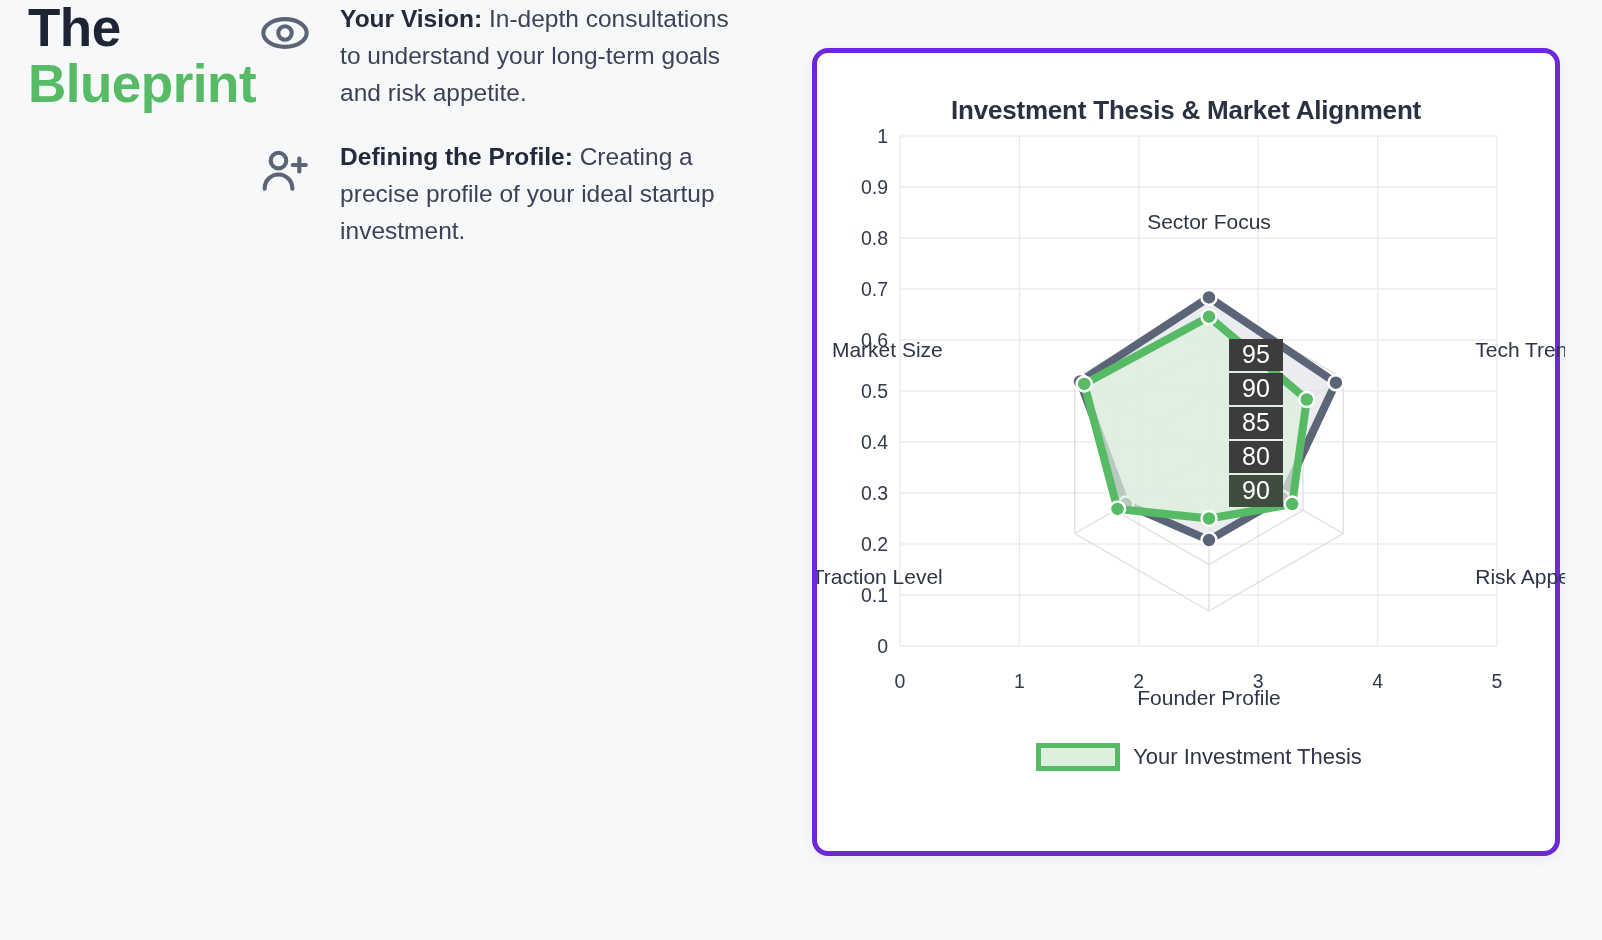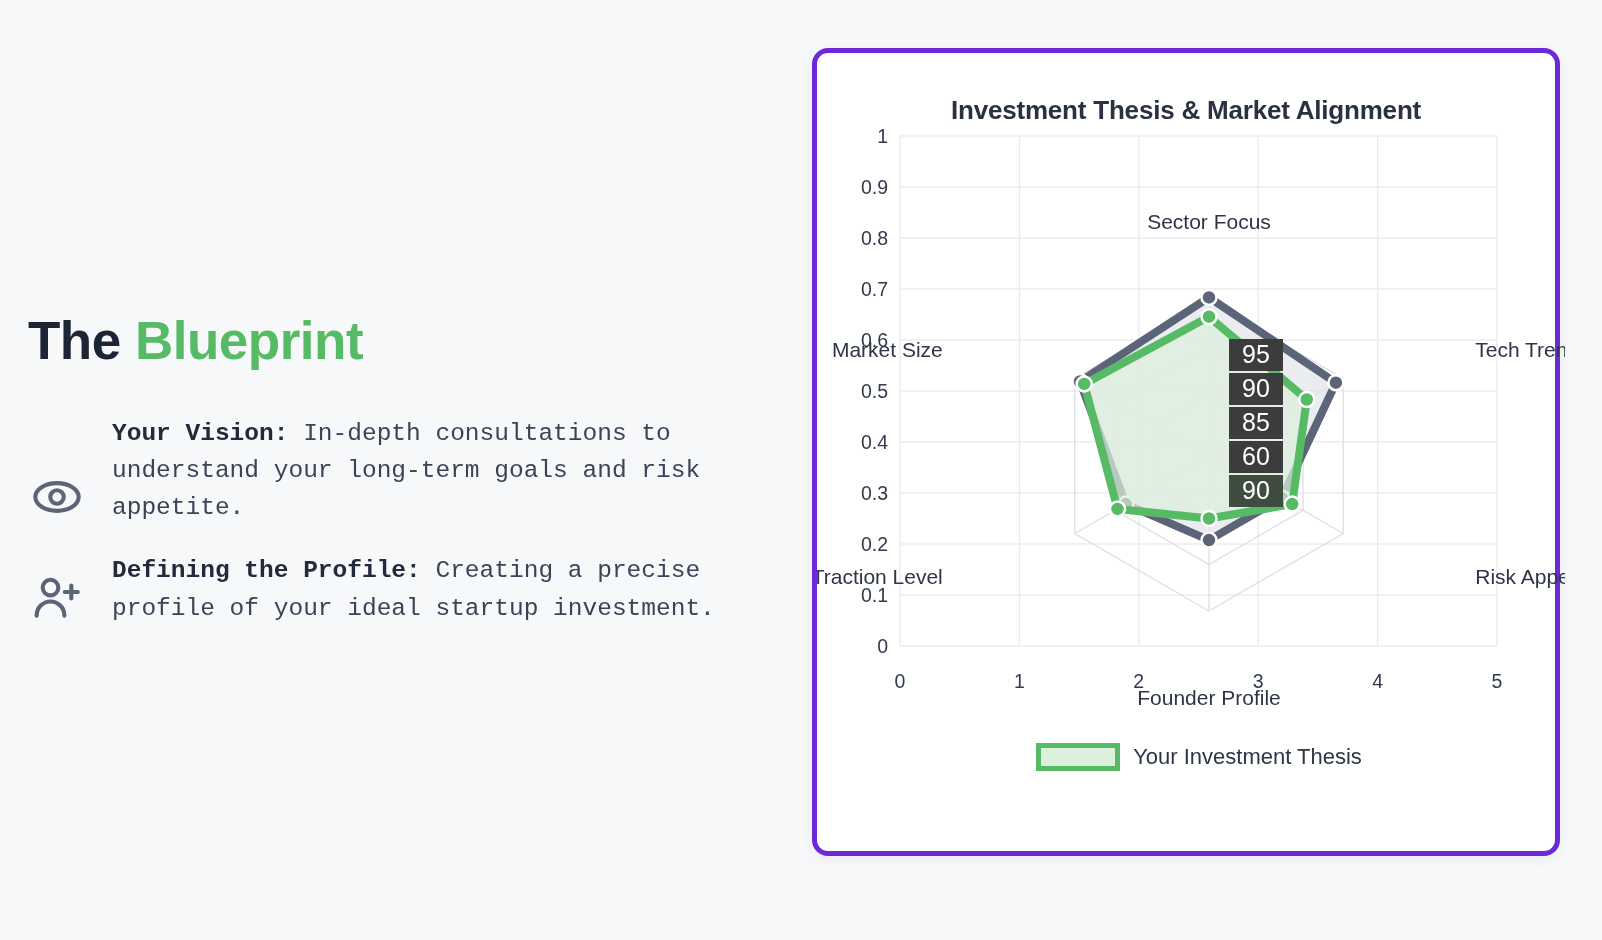--- a/index.html
+++ b/index.html
@@ -8,31 +8,31 @@
     background: #f7f8fa;
     font-family: "Liberation Sans", sans-serif;
     overflow: hidden;
   }
   .page { position: relative; width: 1602px; height: 940px; display: flex; }
 
   
   .left-panel {
     width: 800px; height: 940px;
     padding: 0 60px 0 28px;
-    display: flex; flex-direction: column; justify-content: center;
+    display: flex; flex-direction: row; justify-content: center;
   }
   .headline {
     font-size: 53px; font-weight: bold; letter-spacing: -0.5px;
     color: #1d2433; margin-bottom: 46px; line-height: 1.05;
   }
   .headline .accent { color: #56bb64; }
 
   .feature-list { display: flex; flex-direction: column; gap: 26px; }
   .feature {
-    display: flex; align-items: flex-end; gap: 26px; font-family: Liberation Mono, monospace;
+    display: flex; align-items: flex-start; gap: 26px;
   }
   .feature-icon {
     flex: 0 0 58px; width: 58px; height: 58px;
     display: flex; align-items: center; justify-content: center;
     color: #5c6478; margin-top: 4px;
   }
   .feature-text {
     font-size: 24.5px; line-height: 1.52; color: #3c4356;
     max-width: 640px;
   }
@@ -202,21 +202,21 @@
             <text x="392" y="579" text-anchor="middle" class="spoke-label">Founder Profile</text>
             <text x="125.76606241341204" y="457.50000000000006" text-anchor="end" class="spoke-label">Traction Level</text>
             <text x="125.76606241341199" y="230.5000000000001" text-anchor="end" class="spoke-label">Market Size</text>
           </g>
       </svg>
 
       <div class="tooltip-stack" id="tooltip-stack">
           <div class="tooltip-chip">95</div>
           <div class="tooltip-chip">90</div>
           <div class="tooltip-chip">85</div>
-          <div class="tooltip-chip">60</div>
+          <div class="tooltip-chip">80</div>
           <div class="tooltip-chip dim">90</div>
         </div>
     </div>
 
     <div class="legend" id="legend">
         <div class="legend-row">
           <span class="legend-swatch" style="border-color: rgb(86, 187, 100); background: rgb(220, 240, 221);"></span>
           <span class="legend-label">Your Investment Thesis</span>
         </div>
       </div>

